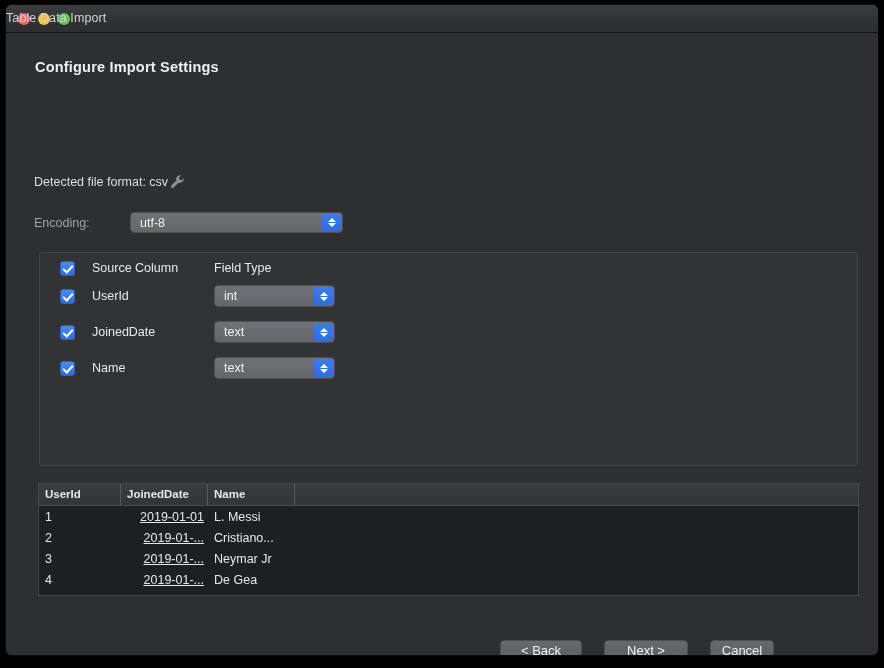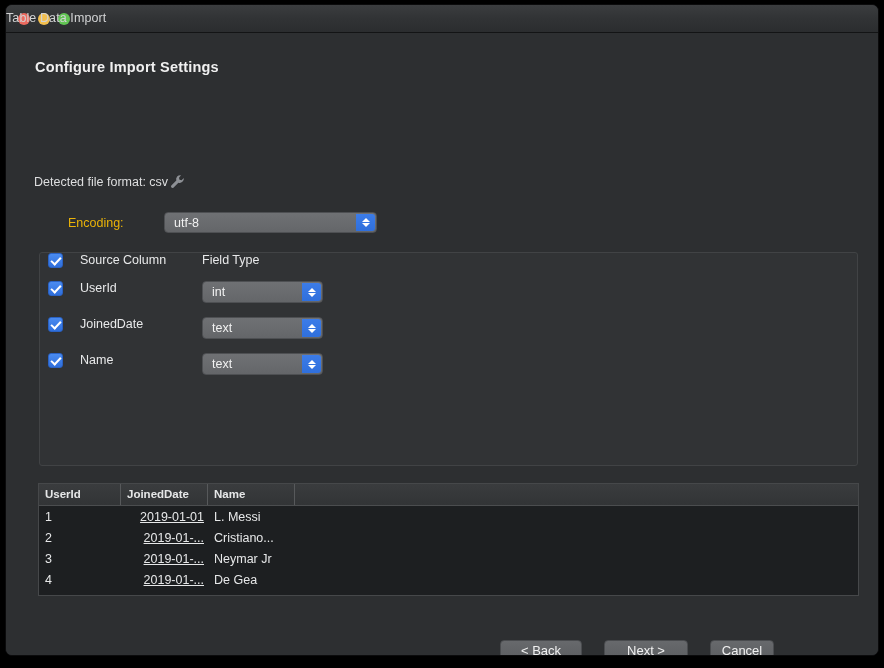--- a/index.html
+++ b/index.html
@@ -107,23 +107,22 @@
   
   .encoding-row {
     position: absolute;
     left: 28px;
     top: 179px;
     display: flex;
     align-items: center;
   }
   .encoding-label {
     font-size: 12.5px;
-    color: #eab308;
+    color: #a3a3a3;
     width: 96px;
-    margin-left: 34px;
   }
 
   .popup {
     position: relative;
     display: inline-flex;
     align-items: center;
     height: 21px;
     background: linear-gradient(to bottom, #6f7174 0%, #646669 100%);
     border-radius: 4px;
     border: 1px solid #4e5053;
@@ -165,23 +164,24 @@
     top: 219px;
     width: 819px;
     height: 214px;
     background: #313335;
     border: 1px solid #414345;
     border-radius: 3px;
   }
 
   .col-row {
     position: absolute;
-    left: 0;
+    left: 12px;
     height: 30px;
     display: flex;
+    align-items: center;
   }
   .col-row.r0 { top: 0px; }
   .col-row.r1 { top: 28px; }
   .col-row.r2 { top: 64px; }
   .col-row.r3 { top: 100px; }
 
   .checkbox {
     position: relative;
     margin-left: 8px;
     width: 15px;

